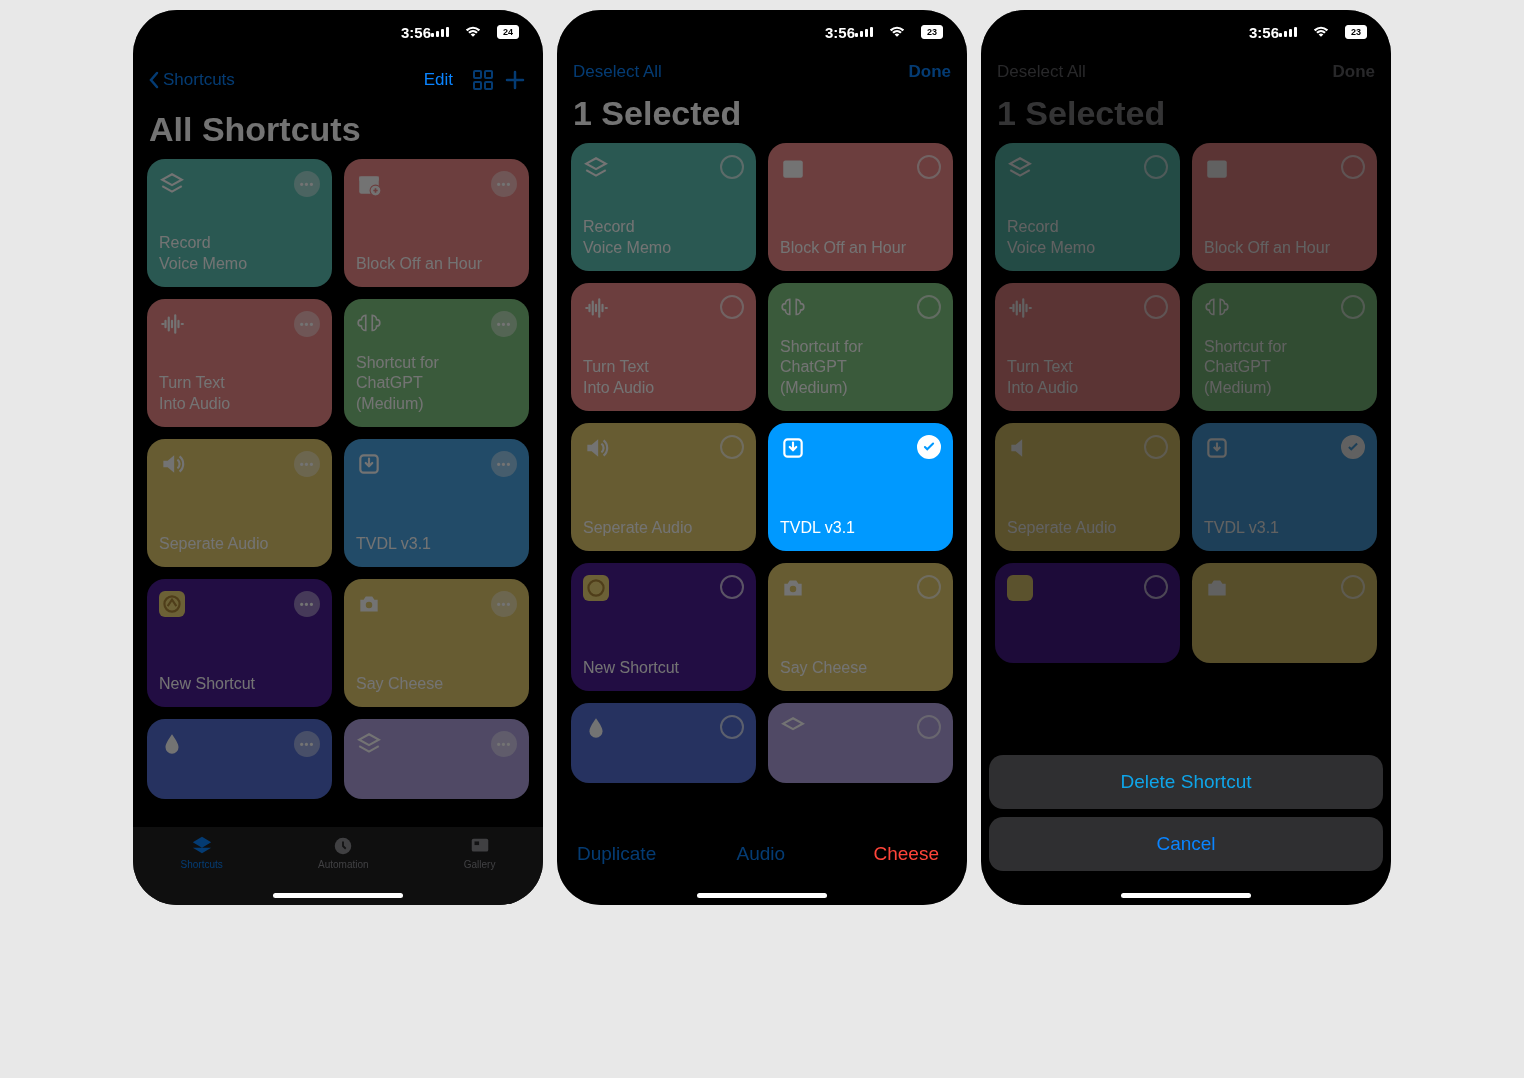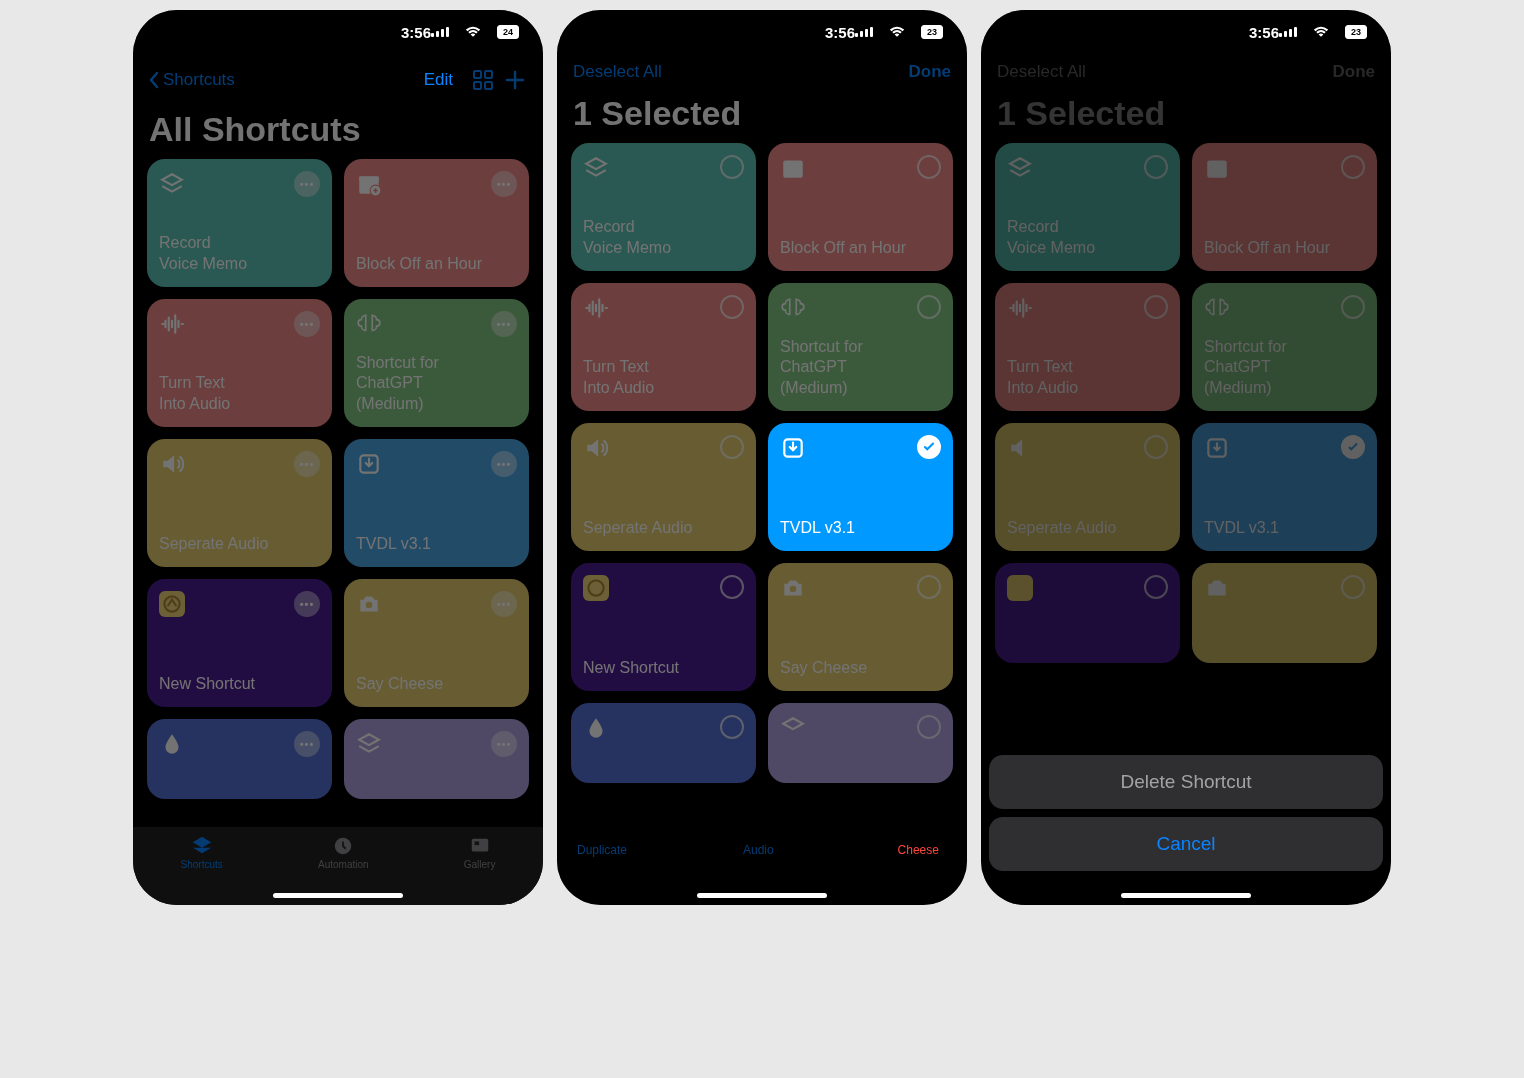--- a/index.html
+++ b/index.html
@@ -162,21 +162,21 @@
   }
 
   .action-bar {
     position: absolute;
     bottom: 0; left: 0; right: 0;
     height: 78px;
     display: flex;
     justify-content: space-between;
     align-items: flex-start;
     padding: 16px 20px 0;
-    font-size: 12px;
+    font-size: 19px;
     color: #0a84ff;
   }
   .delete-btn {
     color: #ff453a;
     background: #000;
     padding: 10px 8px;
     margin-top: -10px;
     position: relative;
     z-index: 25;
   }
@@ -199,21 +199,21 @@
     text-align: center;
     padding: 14px 30px;
     line-height: 1.4;
     border-bottom: 0.5px solid rgba(255,255,255,0.2);
   }
   .sheet-btn {
     text-align: center;
     padding: 16px;
     font-size: 19px;
   }
-  .sheet-btn.destructive { color: #a3a3a3; }
+  .sheet-btn.destructive { color: #0ea5e9; }
   .sheet-btn.cancel {
     background: rgba(50,50,52,0.95);
     border-radius: 14px;
     color: #0a84ff;
     font-weight: 500;
   }
   .dim-text { color: #6a6a6e; }
 </style>
 </head>
 <body>

